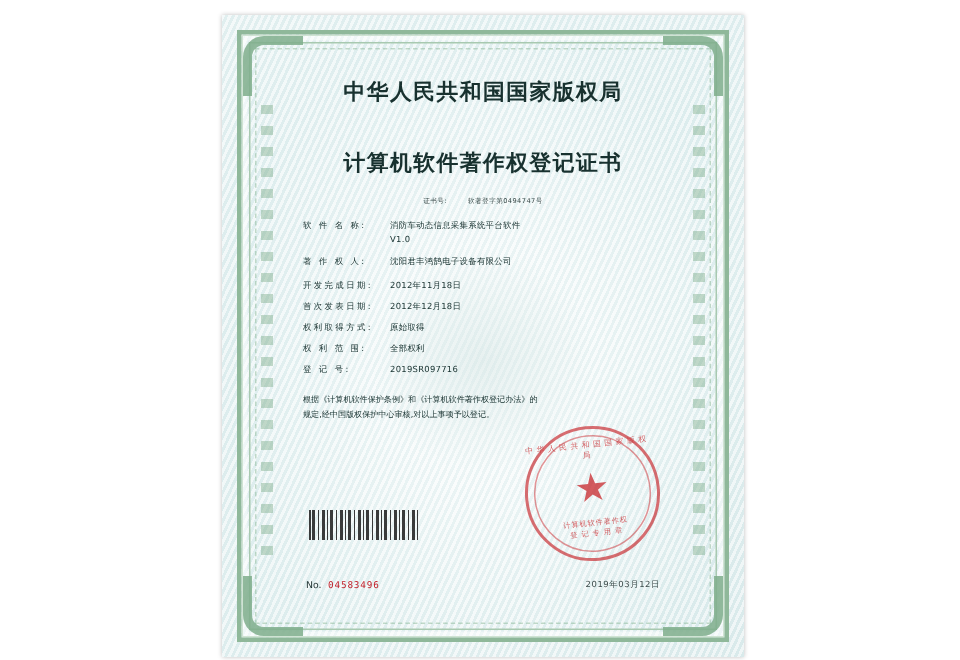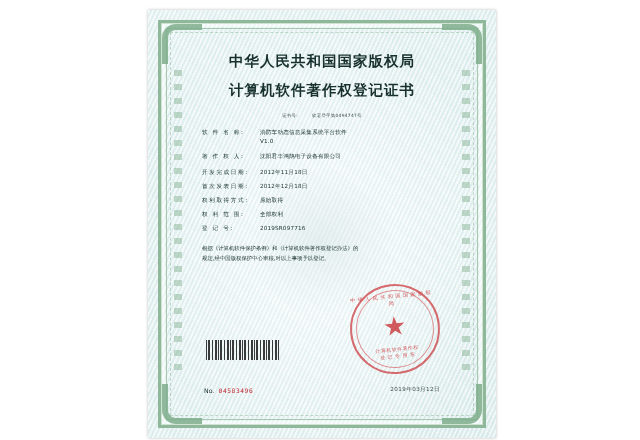--- a/index.html
+++ b/index.html
@@ -113,21 +113,21 @@
     font-weight: bold;
     color: #18312f;
     margin-top: 16px;
   }
   .title2 {
     text-align: center;
     font-size: 14.5px;
     letter-spacing: 1px;
     font-weight: bold;
     color: #18312f;
-    margin-top: 10px;
+    margin-top: 28px;
   }
 
   .cert-no-row {
     display: flex;
     justify-content: center;
     align-items: center;
     gap: 14px;
     margin-top: 13px;
     font-size: 4.4px;
     color: #3a4a49;

